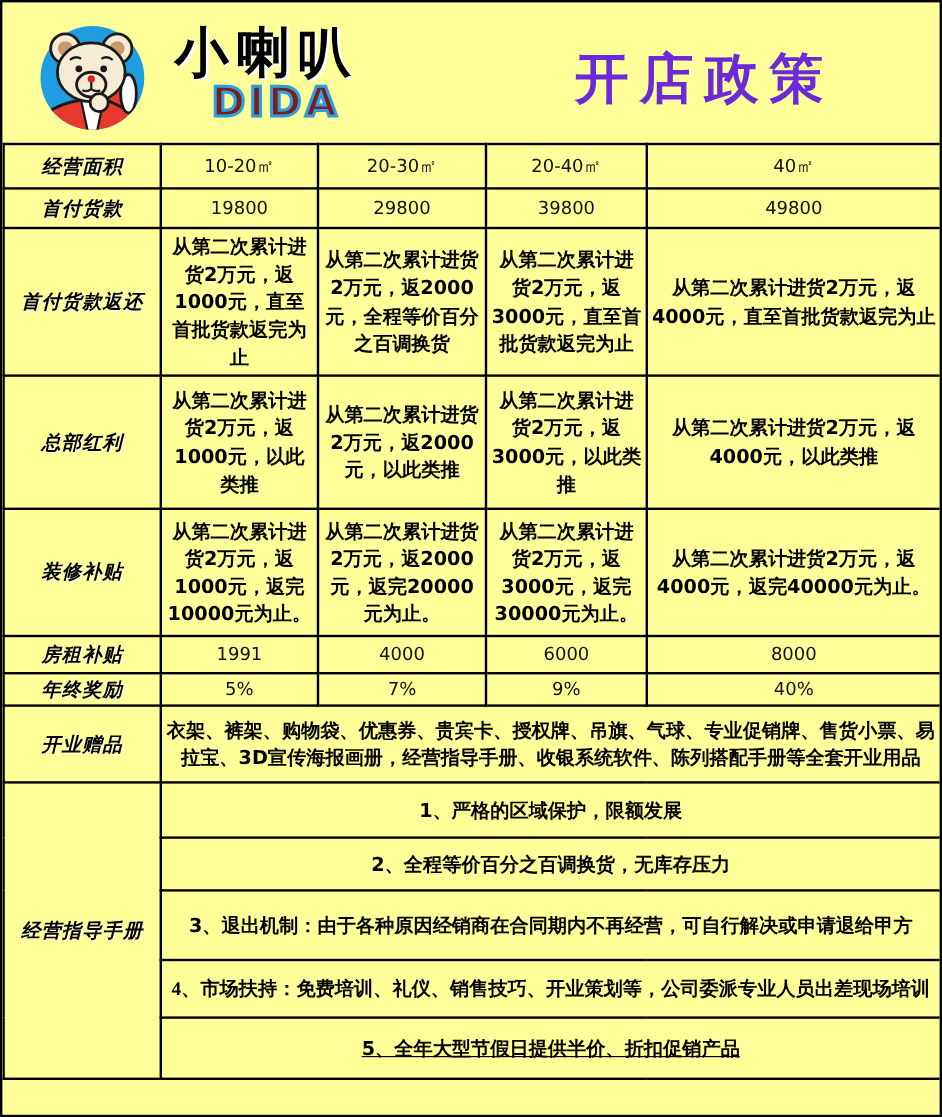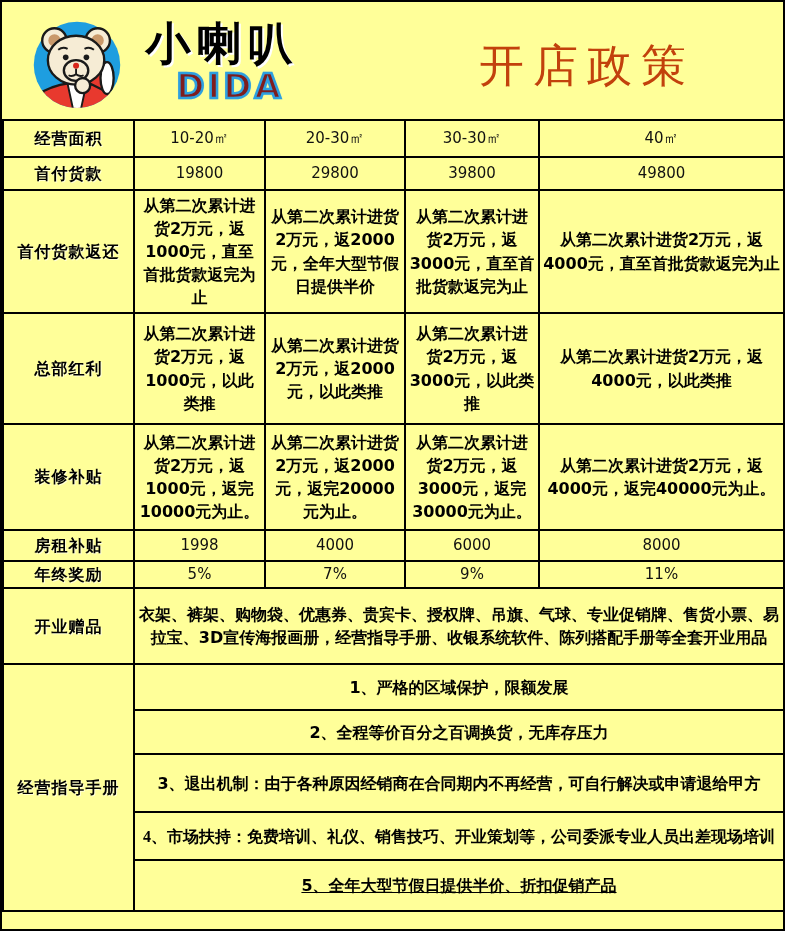--- a/index.html
+++ b/index.html
@@ -26,52 +26,53 @@
   }
   .brand-en{
     position:absolute;left:128px;top:64px;width:200px;
     font-size:34px;font-weight:bold;letter-spacing:3px;
     color:#7f1d1d;text-align:center;
     -webkit-text-stroke:2.5px #2D9FE0;
     text-shadow:0 0 2px #2D9FE0;
   }
   .page-title{
     position:absolute;left:420px;top:34px;width:330px;
-    font-size:45px;font-weight:normal;letter-spacing:9px;
-    color:#c2410c;text-align:center;white-space:nowrap;
+    font-size:45px;font-weight:bold;letter-spacing:9px;
+    color:#6d28d9;text-align:center;white-space:nowrap;
   }
   
   table.policy{
     width:781px;border-collapse:collapse;table-layout:fixed;
     background:#FFFF99;
   }
   table.policy td{
     border:2px solid #000;
     text-align:center;vertical-align:middle;
     padding:1px 3px;color:#000;
     font-size:16px;line-height:1.45;
     overflow:hidden;
   }
   td.lbl{
     color:#2B4FE6;font-weight:bold;font-size:17px;letter-spacing:1px;
     text-shadow:1px 1px 0 rgba(255,255,255,0.6);
+    font-style:italic;
   }
   tr.r-area td.val, tr.r-payment td.val,
   tr.r-rent td.val, tr.r-bonus td.val{
     font-weight:normal;font-size:15px;color:#111;
   }
   td.longtxt{font-weight:bold;}
   tr.r-area{height:37px;}
   tr.r-payment{height:33px;}
   tr.r-refund{height:123px;}
   tr.r-dividend{height:111px;}
   tr.r-deco{height:106px;}
   tr.r-rent{height:31px;}
   tr.r-bonus{height:25px;}
-  tr.r-gifts{height:76px;}
+  tr.r-gifts{height:64px;}
   tr.r-item1{height:46px;}
   tr.r-item2{height:44px;}
   tr.r-item3{height:58px;}
   tr.r-item4{height:48px;font-family:Liberation Serif, serif;}
   tr.r-item5{height:51px;text-decoration:underline;}
   td.gifts-text{
     text-align:left;font-weight:bold;line-height:1.8;
     padding:2px 8px;
   }
   td.item-text{
@@ -131,36 +132,36 @@
       <col style="width:140px">
         <col style="width:134px">
       <col style="width:245px">
     </colgroup>
 
     <tbody>
         <tr class="r-area">
       <td class="lbl">经营面积</td>
       <td class="val">10-20㎡</td>
       <td class="val">20-30㎡</td>
-      <td class="val">30-30㎡</td>
+      <td class="val">20-40㎡</td>
       <td class="val">40㎡</td>
     </tr>
 
     <tr class="r-payment">
       <td class="lbl">首付货款</td>
       <td class="val">19800</td>
       <td class="val">29800</td>
       <td class="val">39800</td>
       <td class="val">49800</td>
     </tr>
 
     <tr class="r-refund">
       <td class="lbl">首付货款返还</td>
       <td class="longtxt">从第二次累计进货2万元，返1000元，直至首批货款返完为止</td>
-      <td class="longtxt">从第二次累计进货2万元，返2000元，全年大型节假日提供半价</td>
+      <td class="longtxt">从第二次累计进货2万元，返2000元，全程等价百分之百调换货</td>
       <td class="longtxt">从第二次累计进货2万元，返3000元，直至首批货款返完为止</td>
       <td class="longtxt">从第二次累计进货2万元，返4000元，直至首批货款返完为止</td>
     </tr>
 
     <tr class="r-dividend">
       <td class="lbl">总部红利</td>
       <td class="longtxt">从第二次累计进货2万元，返1000元，以此类推</td>
       <td class="longtxt">从第二次累计进货2万元，返2000元，以此类推</td>
       <td class="longtxt">从第二次累计进货2万元，返3000元，以此类推</td>
       <td class="longtxt">从第二次累计进货2万元，返4000元，以此类推</td>
@@ -169,32 +170,32 @@
     <tr class="r-deco">
       <td class="lbl">装修补贴</td>
       <td class="longtxt">从第二次累计进货2万元，返1000元，返完10000元为止。</td>
       <td class="longtxt">从第二次累计进货2万元，返2000元，返完20000元为止。</td>
       <td class="longtxt">从第二次累计进货2万元，返3000元，返完30000元为止。</td>
       <td class="longtxt">从第二次累计进货2万元，返4000元，返完40000元为止。</td>
     </tr>
 
     <tr class="r-rent">
       <td class="lbl">房租补贴</td>
-      <td class="val">1998</td>
+      <td class="val">1991</td>
       <td class="val">4000</td>
       <td class="val">6000</td>
       <td class="val">8000</td>
     </tr>
 
     <tr class="r-bonus">
       <td class="lbl">年终奖励</td>
       <td class="val">5%</td>
       <td class="val">7%</td>
       <td class="val">9%</td>
-      <td class="val">11%</td>
+      <td class="val">40%</td>
     </tr>
 
     <tr class="r-gifts">
       <td class="lbl">开业赠品</td>
       <td class="gifts-text" colspan="4">衣架、裤架、购物袋、优惠券、贵宾卡、授权牌、吊旗、气球、专业促销牌、售货小票、易拉宝、3D宣传海报画册，经营指导手册、收银系统软件、陈列搭配手册等全套开业用品</td>
     </tr>
 
     <tr class="r-item1">
       <td class="lbl" rowspan="5">经营指导手册</td>
       <td class="item-text" colspan="4">1、严格的区域保护，限额发展</td>

